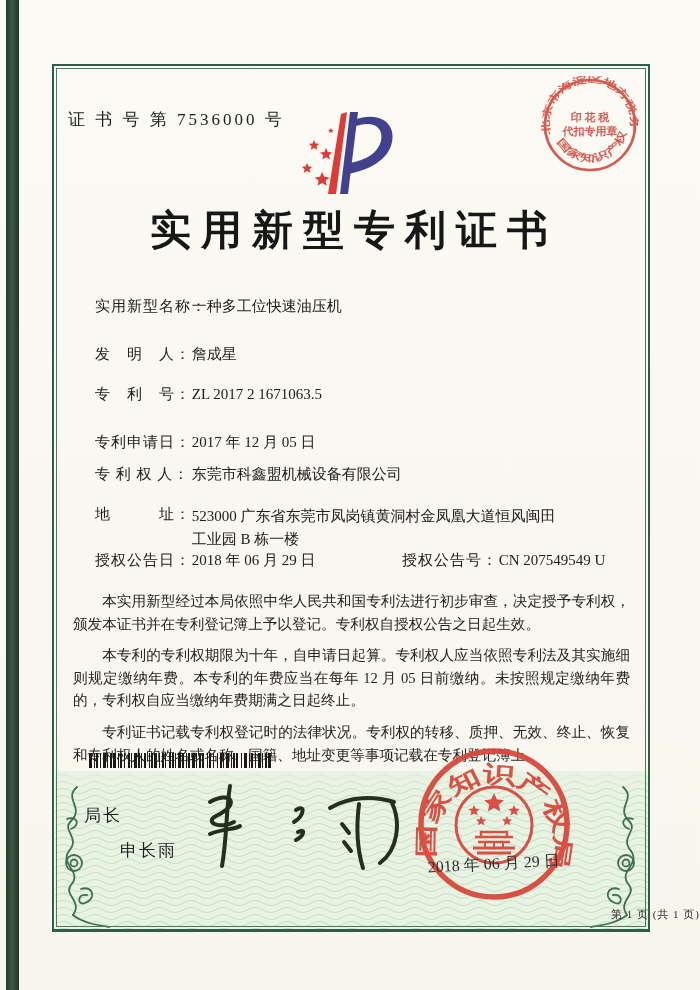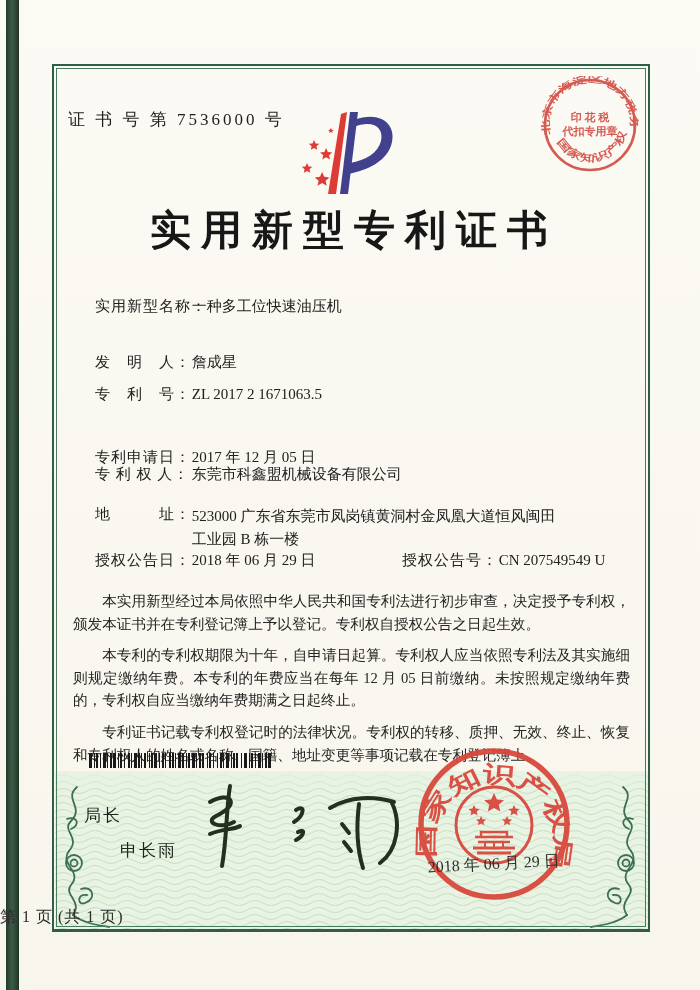--- a/index.html
+++ b/index.html
@@ -29,21 +29,21 @@
     font-size:14.6px; line-height:22.6px; text-align:justify; color:#242424; }
   .body-text p { text-indent:2em; margin:9px; }
   .barcode { position:absolute; left:89px; top:753px; }
   .band { position:absolute; left:55px; top:771px; width:593px; height:158px; overflow:hidden; }
   .flourish { position:absolute; }
   .director { position:absolute; left:84px; top:804px; font-size:17px; color:#1c241c; letter-spacing:2px; }
   .director-name { position:absolute; left:96px; top:839px; font-size:17px; color:#1c241c; letter-spacing:2px;margin-left:24px; }
   .sig { position:absolute; left:196px; top:776px; }
   .seal { position:absolute; left:415px; top:745px; }
   .tax-stamp { position:absolute; left:541px; top:76px; opacity:.95; }
-  .footer { position:absolute; left:0; right:0; top:907px; text-align:left; font-size:16px; color:#2b2b2b; letter-spacing:1px; }
+  .footer { position:absolute; left:8px; right:0; top:907px; text-align:right; font-size:11px; color:#2b2b2b; letter-spacing:1px; }
 </style>
 </head>
 <body>
 
 <div class="page">
   <div class="spine"></div>
 
   <svg class="band" width="593" height="158" viewBox="0 0 593 158">
     <rect x="0" y="0" width="593" height="158" fill="#e9f3e4"></rect>
     <defs>
@@ -115,29 +115,29 @@
       <path d="M56,12 C82,2 98,16 94,34 C90,53 70,62 50,66 L52,55 C68,52 80,45 83,33 C86,20 76,11 55,19 Z"></path>
     </g>
   </svg>
 
   <div class="title">实用新型专利证书</div>
 
   <div class="row" style="top:297px;">
     <span class="lbl">实用新型名称：</span>
     <span class="val">一种多工位快速油压机</span>
   </div>
-  <div class="row" style="top:345px;margin-top:8px;">
+  <div class="row" style="top:345px;">
     <span class="lbl">发　明　人：</span>
     <span class="val">詹成星</span>
   </div>
   <div class="row" style="top:385px;">
     <span class="lbl">专　利　号：</span>
     <span class="val">ZL 2017 2 1671063.5</span>
   </div>
-  <div class="row" style="top:448px;">
+  <div class="row" style="top:433px;">
     <span class="lbl">专利申请日：</span>
     <span class="val">2017 年 12 月 05 日</span>
   </div>
   <div class="row" style="top:465px;">
     <span class="lbl">专 利 权 人：</span>
     <span class="val">东莞市科鑫盟机械设备有限公司</span>
   </div>
   <div class="row" style="top:505px;">
     <span class="lbl" style="vertical-align:top;">地　　　址：</span>
     <span class="addr-lines">

